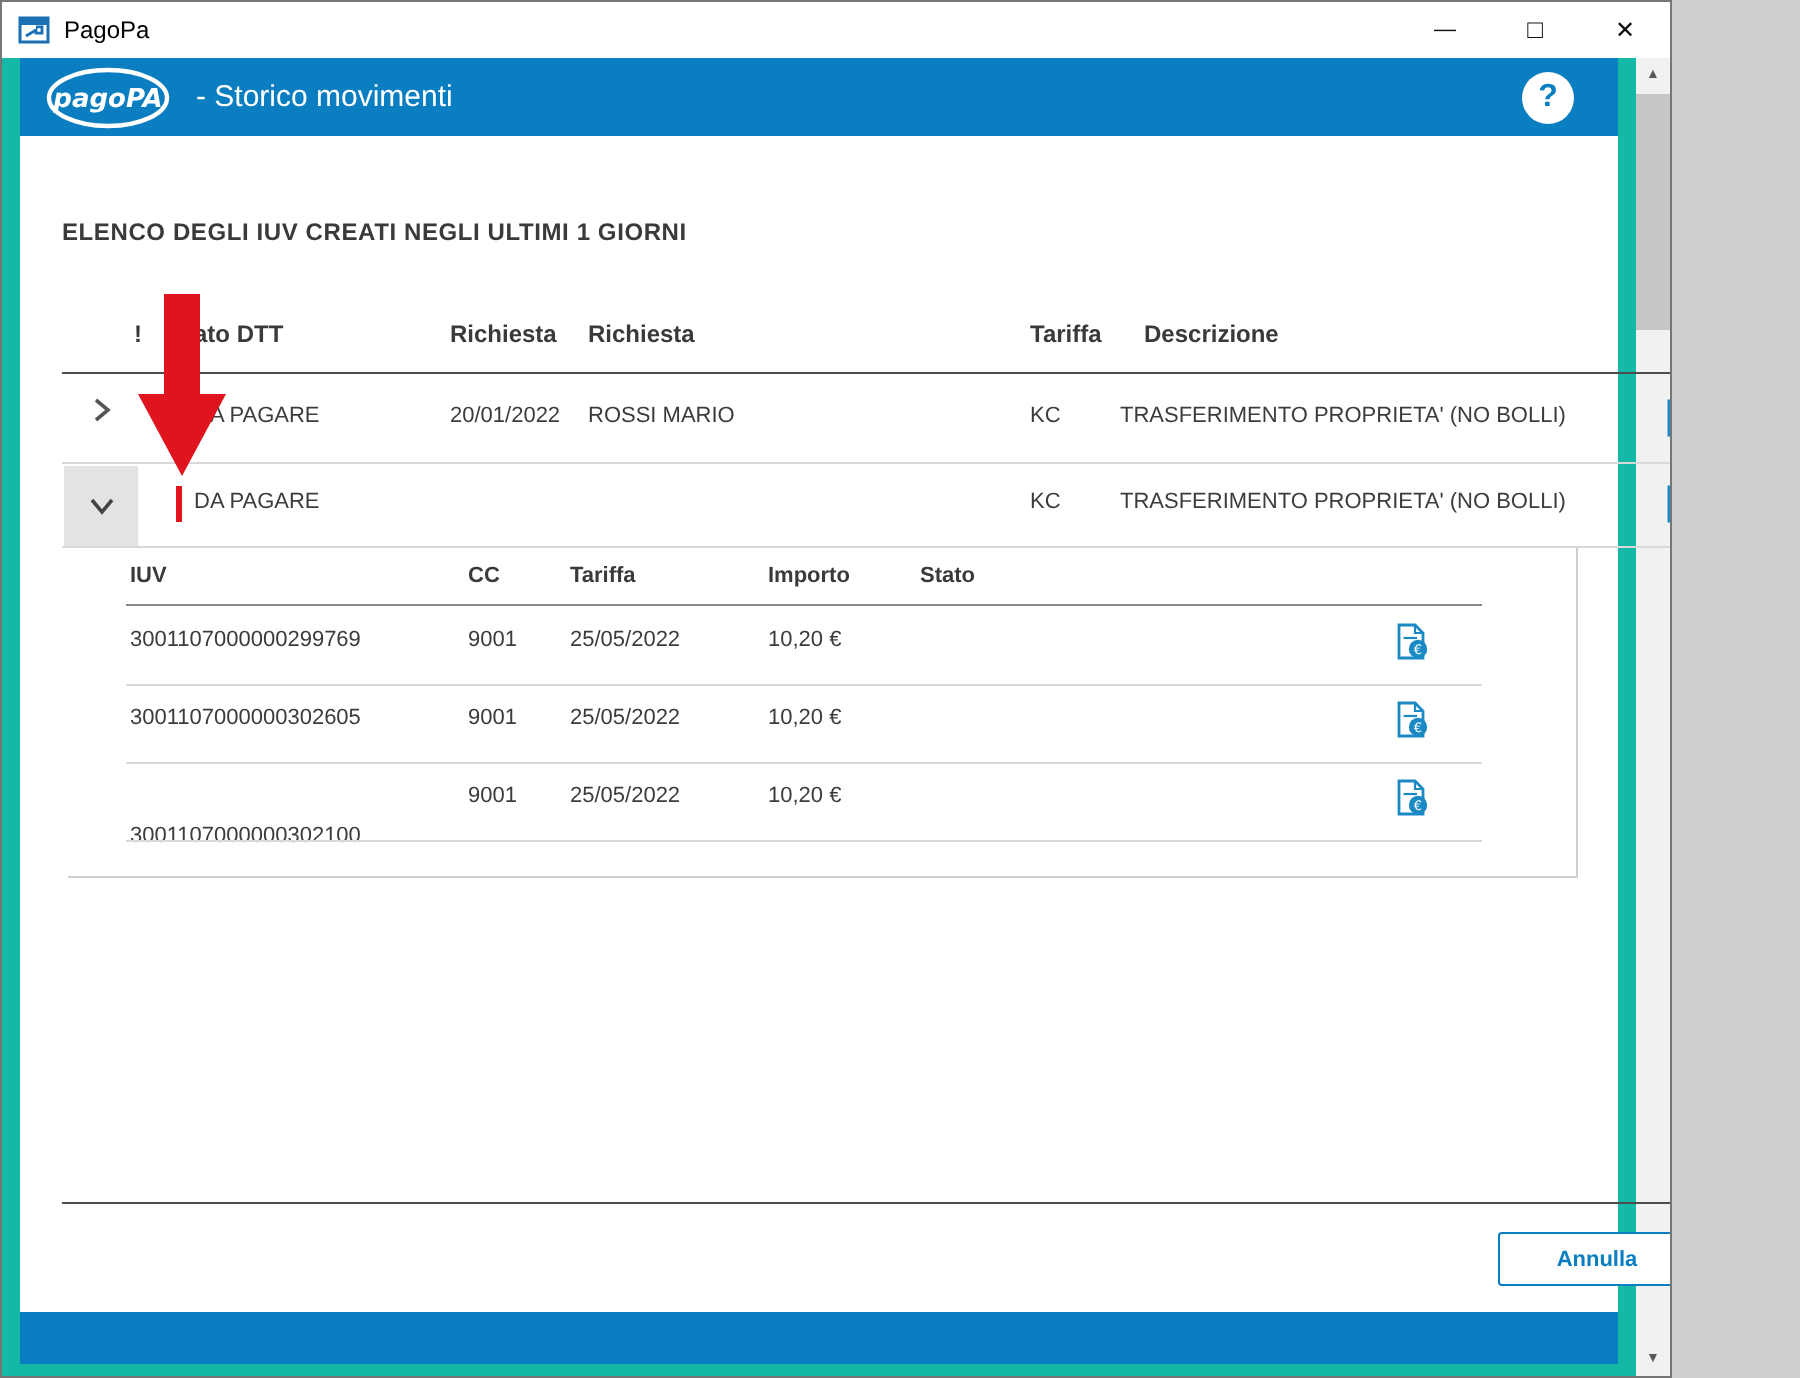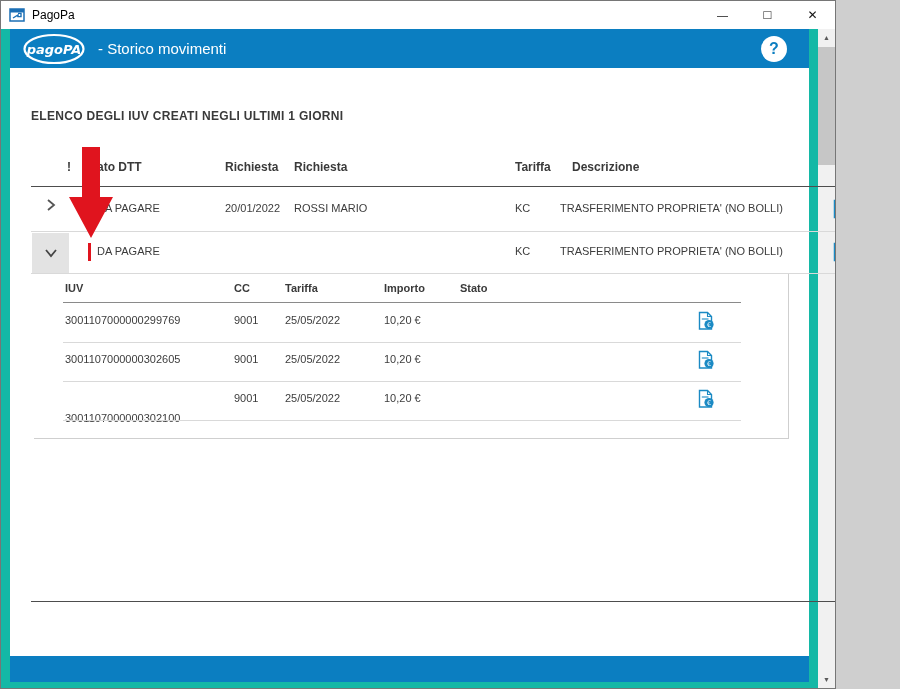--- a/index.html
+++ b/index.html
@@ -223,20 +223,21 @@
             <line x1="3.8" y1="8" x2="10.5" y2="8" stroke="#1b8ac4" stroke-width="1.1"></line>
             <circle cx="11" cy="13.5" r="4.6" fill="#1b8ac4"></circle>
             <text x="11" y="16" text-anchor="middle" font-size="6.5" fill="#fff" font-family="DejaVu Sans, sans-serif">€</text>
           </svg>
         </button>
         <div class="hline" style="left:53px; top:352px; width:678px;"></div>
       </div>
     </div>
 
     <div class="hline dark" style="left:21px; top:533px; width:828px;"></div>
+    <button class="annulla">Annulla</button>
   </div>
 
   <div class="app-footer"></div>
 
   <div class="red-arrow">
     <svg width="44" height="92" viewBox="0 0 44 92">
       <polygon points="13,0 31,0 31,50 44,50 22,91 0,50 13,50" fill="#e0141e"></polygon>
     </svg>
   </div>
 

